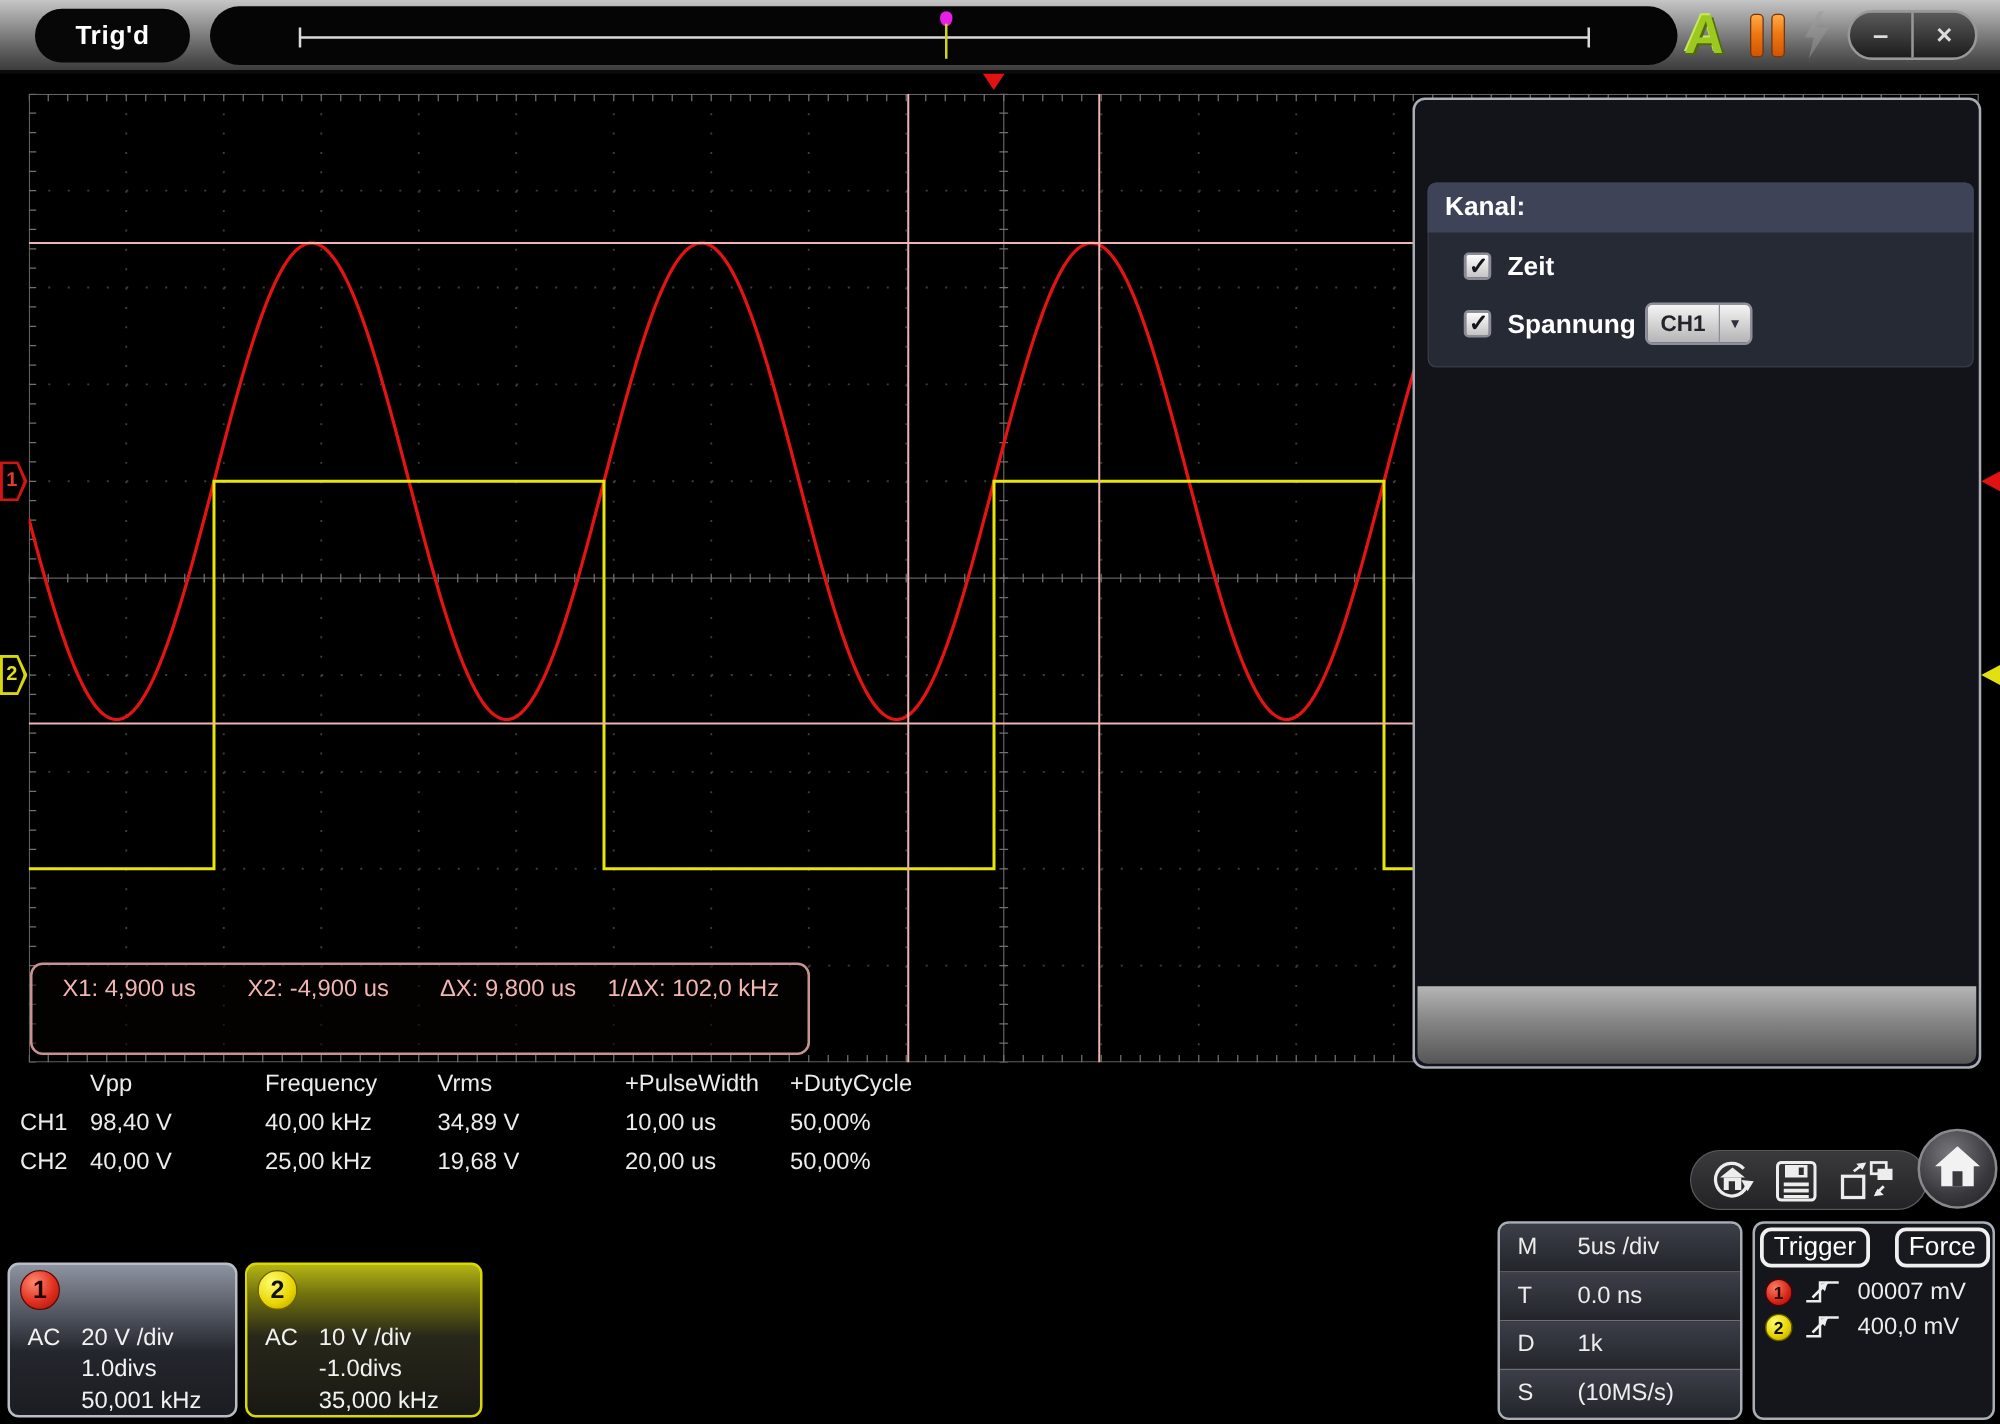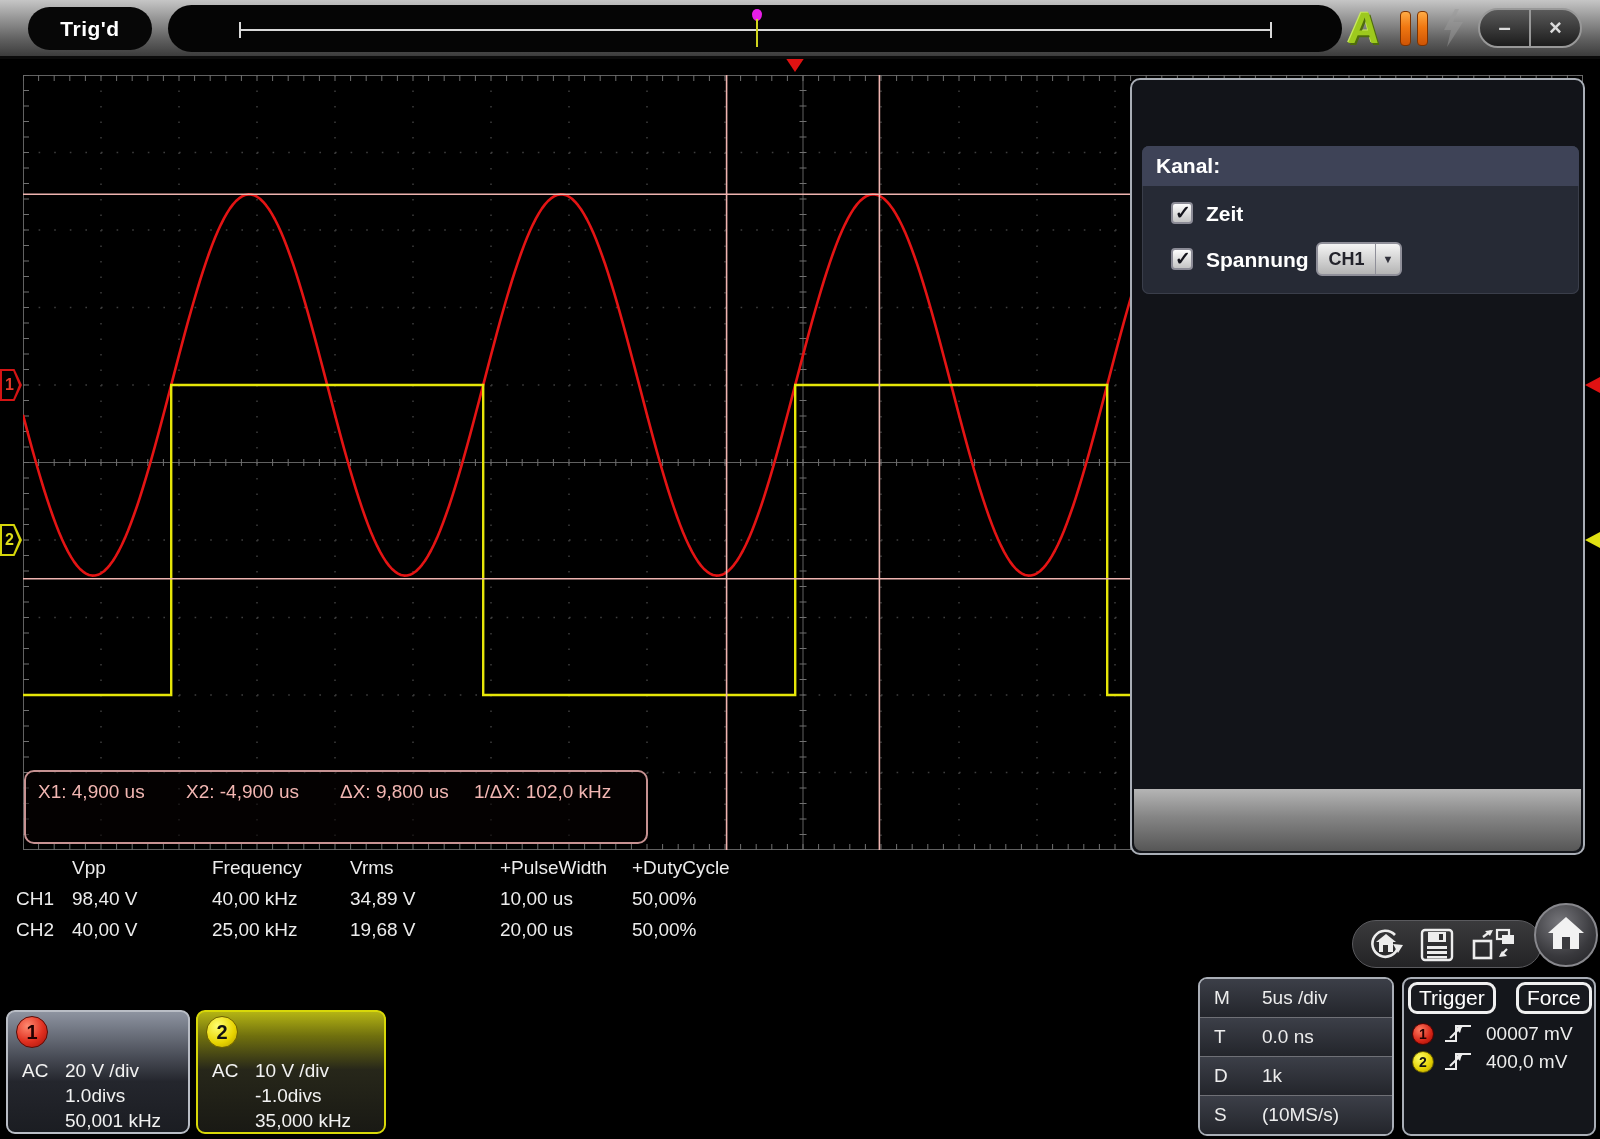--- a/index.html
+++ b/index.html
@@ -66,21 +66,21 @@
     border-top:8px solid transparent;border-bottom:8px solid transparent;}
   .lvl-red{top:377px;border-right:15px solid #e01212;}
   .lvl-yel{top:532px;border-right:15px solid #e0e012;}
   
   .readout{
     position:absolute;left:24px;top:770px;width:620px;height:70px;z-index:4;
     border:2px solid #c79292;border-radius:10px;background:rgba(8,2,2,.55);
     color:#f2b6b2;font-size:19px;
   }
   .readout .rline{position:absolute;left:0;width:100%;height:24px;}
-  .readout .rline span{position:absolute;white-space:nowrap;}
+  .readout .rline span{position:absolute;white-space:nowrap;margin-left:12px;}
   
   .meas{position:absolute;left:0;top:0;width:100%;color:#ececec;font-size:19px;z-index:4;}
   .meas .mrow{position:absolute;left:0;width:780px;height:24px;}
   .meas span{position:absolute;white-space:nowrap;}
   
   .chbox{position:absolute;top:1010px;height:124px;border-radius:9px;box-sizing:border-box;z-index:5;color:#f2f2f2;font-size:19px;}
   .chbox1{left:6px;width:184px;border:2px solid #b9bdc5;
     background:linear-gradient(#8d93a0,#4b4f59 36%,#24262d 58%,#1b1d22);}
   .chbox2{left:196px;width:190px;border:2px solid #d8d808;
     background:linear-gradient(#b4b414,#70700e 20%,#27271a 48%,#191914);}

